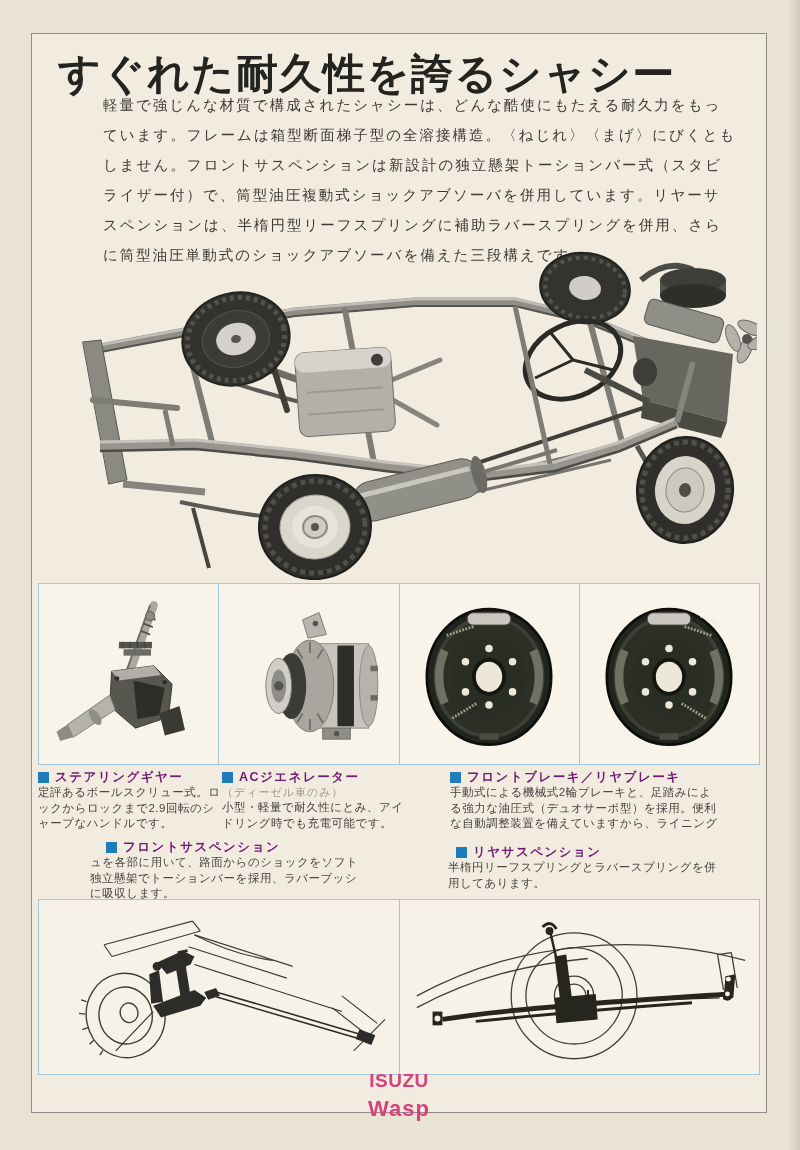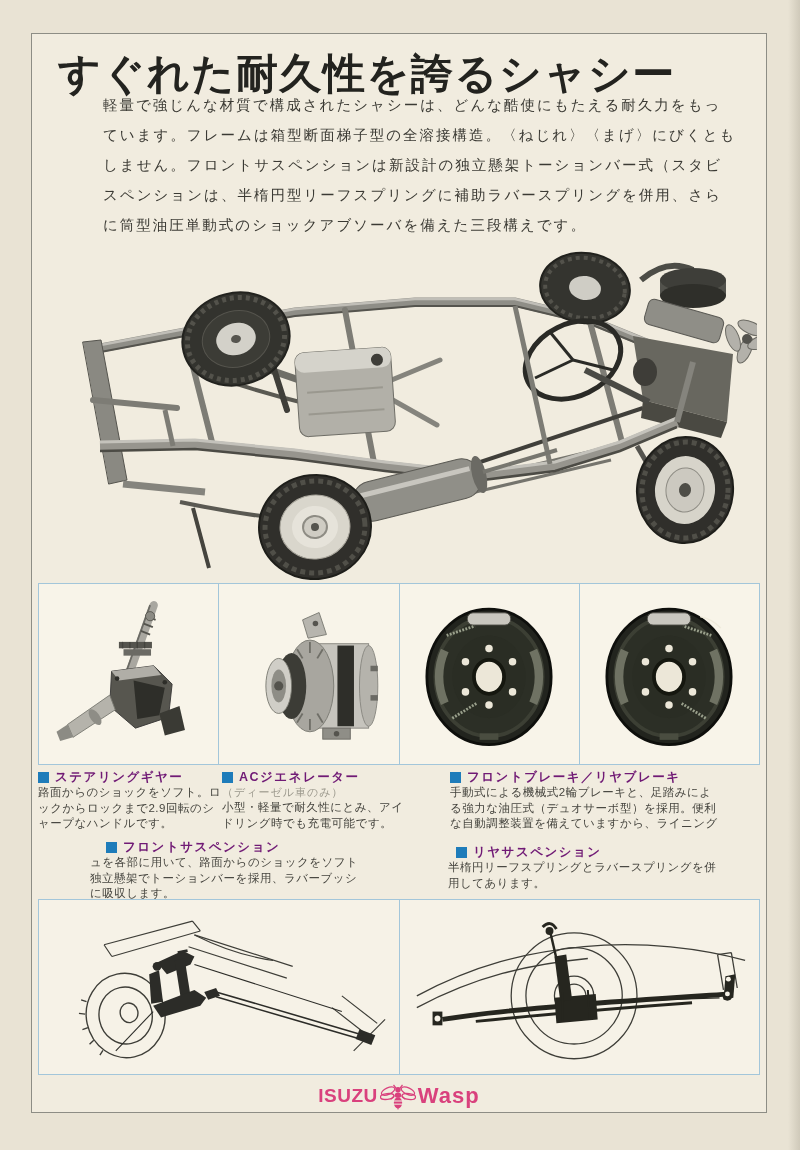--- a/index.html
+++ b/index.html
@@ -26,37 +26,38 @@
   .cap-h{display:flex;align-items:center;gap:6px;height:15px;
     color:#701a75;font-weight:bold;font-size:12.5px;letter-spacing:1.5px;white-space:nowrap;}
   .sq{width:11px;height:11px;background:#1e7cba;flex:none;}
   .cap-line{font-size:11.5px;line-height:15.5px;letter-spacing:.5px;color:#45443e;white-space:nowrap;}
   .cap-note{font-size:11px;line-height:15px;letter-spacing:1px;color:#9b988c;white-space:nowrap;}
   .susp-box{position:absolute;left:38px;top:899px;width:722px;height:176px;z-index:2;
     background:#f6f2e7;border:1px solid #a3c6da;box-sizing:border-box;display:flex;}
   .susp-cell{flex:1;display:flex;align-items:center;justify-content:center;}
   .susp-cell + .susp-cell{border-left:1px solid #a3c6da;}
   .logo{position:absolute;left:31px;top:1080px;width:736px;height:32px;z-index:2;
-    display:flex;align-items:center;justify-content:center;gap:2px;}
+    display:flex;align-items:center;justify-content:center;gap:2px;flex-direction:column;}
   .logo .isuzu{font-size:19px;font-weight:bold;letter-spacing:.5px;color:#d9417d;}
   .logo .wasp{font-size:22px;font-weight:bold;letter-spacing:1px;color:#d9417d;}
 </style>
 </head>
 <body>
 
 <div>
   <div class="frame"></div>
   <div class="edge-shade"></div>
 
   <h1 class="title">すぐれた耐久性を誇るシャシー</h1>
 
   <div class="intro">
     <div class="intro-line">軽量で強じんな材質で構成されたシャシーは、どんな酷使にもたえる耐久力をもっ</div>
     <div class="intro-line">ています。フレームは箱型断面梯子型の全溶接構造。〈ねじれ〉〈まげ〉にびくとも</div>
     <div class="intro-line">しません。フロントサスペンションは新設計の独立懸架トーションバー式（スタビ</div>
+    <div class="intro-line">ライザー付）で、筒型油圧複動式ショックアブソーバを併用しています。リヤーサ</div>
     <div class="intro-line">スペンションは、半楕円型リーフスプリングに補助ラバースプリングを併用、さら</div>
     <div class="intro-line">に筒型油圧単動式のショックアブソーバを備えた三段構えです。</div>
   </div>
 
   <div class="chassis">
     <svg viewBox="0 0 712 330" width="712" height="330">
       <g stroke-linecap="round">
 
         <path d="M45,100 L140,82 250,62 370,52 470,52 545,70 648,112" fill="none" stroke="#8f8e87" stroke-width="9"></path>
         <path d="M45,97 L140,79 250,59 370,49 470,49 545,67 648,109" fill="none" stroke="#c0beb7" stroke-width="2.5"></path>
@@ -258,21 +259,21 @@
         </g>
       </svg>
     </div>
   </div>
 
   <div class="cap" style="left:38px;top:770px;">
     <div class="cap-h">
       <span class="sq"></span>
       <span>ステアリングギヤー</span>
     </div>
-    <div class="cap-line">路面からのショックをソフト。ロ</div>
+    <div class="cap-line">定評あるボールスクリュー式。ロ</div>
     <div class="cap-line">ックからロックまで2.9回転のシ</div>
     <div class="cap-line">ャープなハンドルです。</div>
   </div>
 
   <div class="cap" style="left:222px;top:770px;">
     <div class="cap-h">
       <span class="sq"></span>
       <span>ACジエネレーター</span>
     </div>
     <div class="cap-note">（ディーゼル車のみ）</div>

